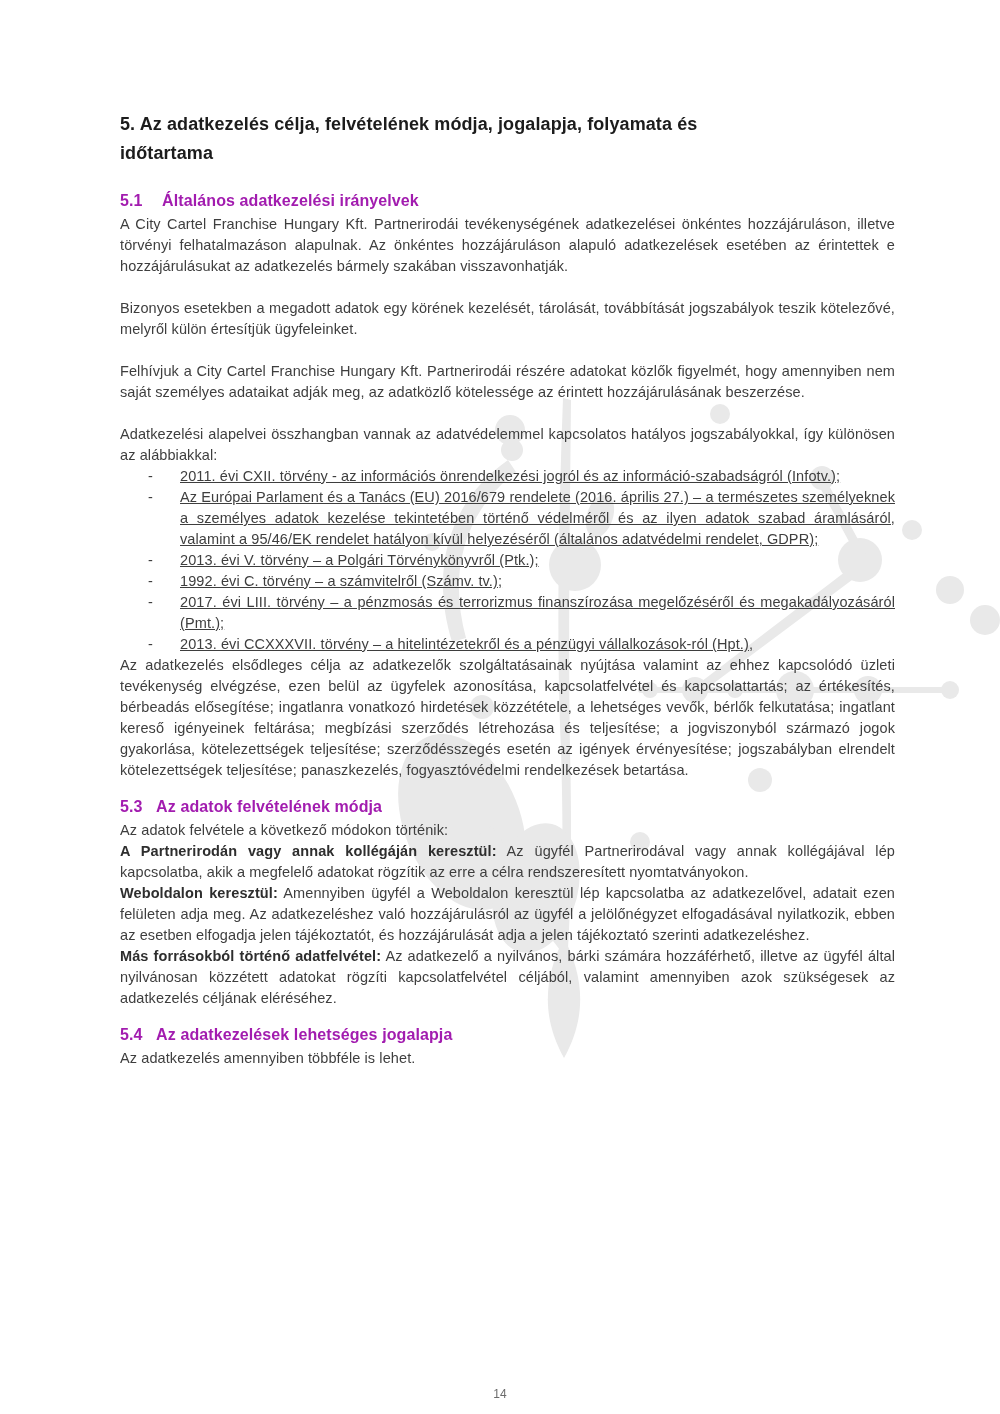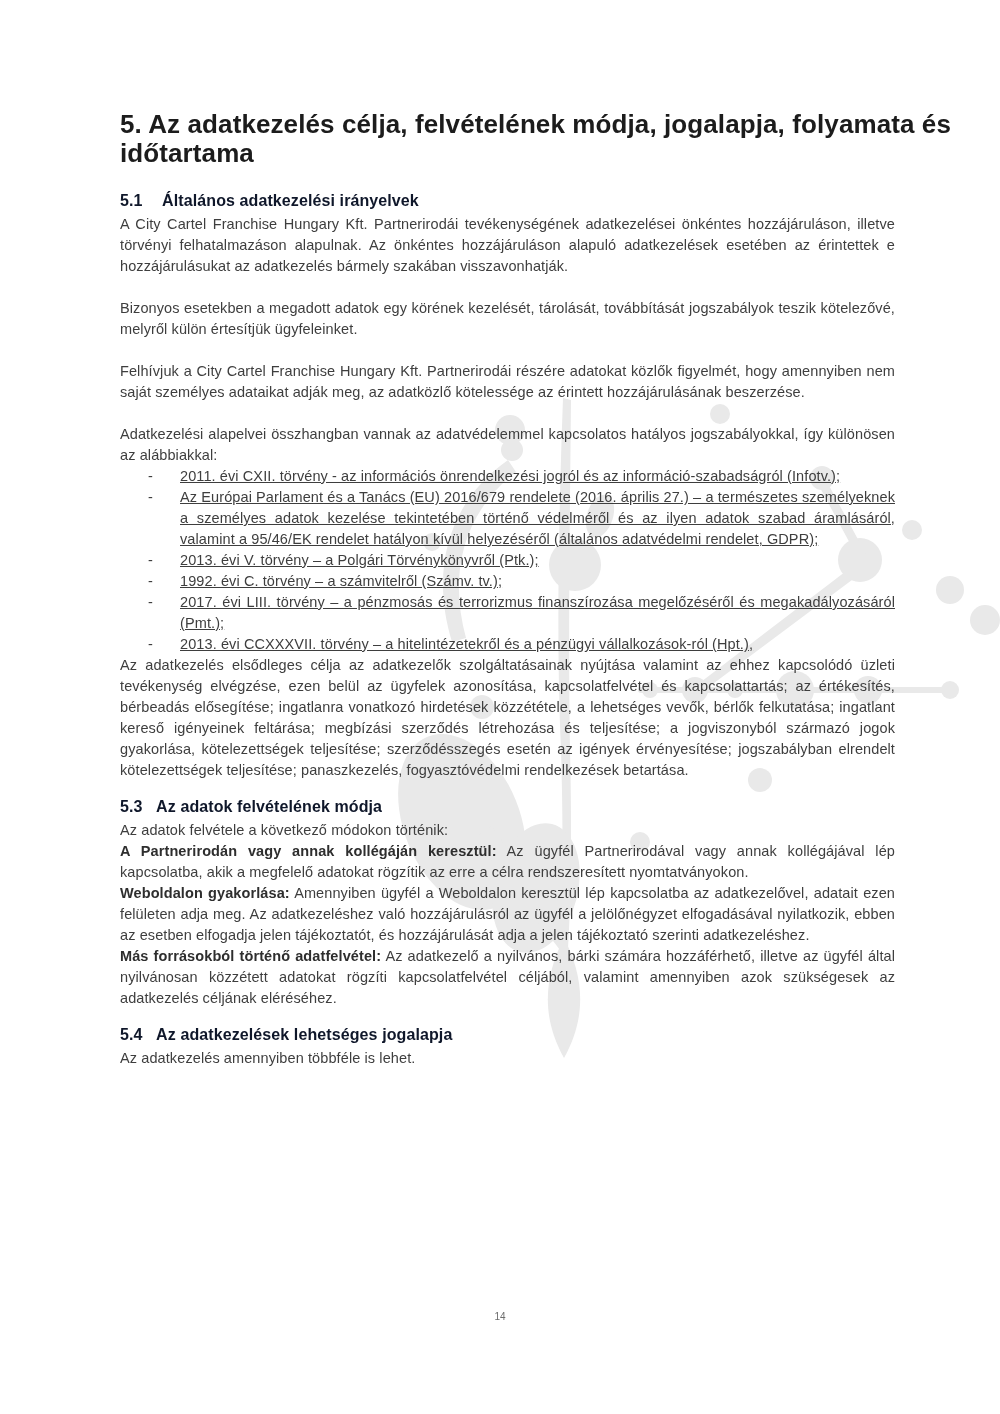--- a/index.html
+++ b/index.html
@@ -20,50 +20,50 @@
     width:775px;
     z-index:1;
     color:#3e3e3e;
     font-size:14.5px;
     line-height:21px;
     text-align:justify;
     letter-spacing:0.1px;
   }
   .doc-title {
     color:#1c1c1c;
-    font-size:26px;
+    font-size:18px;
     font-weight:700;
     line-height:29px;
     text-align:left;
     margin:0 0 0 0;
   }
   .doc-title span { display:block; white-space:nowrap; }
   h2.sec {
-    color:#0f172a;
+    color:#a21caf;
     font-size:16px;
     font-weight:700;
     line-height:20px;
     text-align:left;
     margin:16px 0 3px 0;
   }
   h2.sec .num { display:inline-block; }
   h2.sec .htxt { margin-left:9px; display:inline-block; }
   h2.sec .htxt.wide { margin-left:15px; }
   h2.first { margin-top:23px; }
   p { margin:0; }
   p.sp { margin-bottom:21px; }
   ul.laws { list-style:none; margin:0 0 0 28px; padding:0; }
   ul.laws li { display:flex; }
   ul.laws .marker { flex:0 0 32px; width:32px; }
   ul.laws .btxt { flex:1; text-align:justify;text-decoration:underline; }
   strong.lead { font-weight:700; color:#2e2e2e; }
   .page-number {
-    position:absolute; left:0; right:0; top:1310px;
+    position:absolute; left:0; right:0; top:1387px;
     text-align:center;
-    font-size:10px; line-height:14px;
+    font-size:12px; line-height:14px;
     color:#6b6b6b;
     z-index:1;
   }
 </style>
 </head>
 <body>
 
 <svg class="watermark" viewBox="0 0 630 740" fill="#e9e9e9" stroke="none" aria-hidden="true">
 
   <path d="M173,8 C169,120 166,250 171,360 C174,460 172,520 170,558 L178,558 C181,510 182,440 180,360 C178,250 180,120 181,10 Z"></path>
@@ -151,21 +151,21 @@
   </ul>
 
   <p>Az adatkezelés elsődleges célja az adatkezelők szolgáltatásainak nyújtása valamint az ehhez kapcsolódó üzleti tevékenység elvégzése, ezen belül az ügyfelek azonosítása, kapcsolatfelvétel és kapcsolattartás; az értékesítés, bérbeadás elősegítése; ingatlanra vonatkozó hirdetések közzététele, a lehetséges vevők, bérlők felkutatása; ingatlant kereső igényeinek feltárása; megbízási szerződés létrehozása és teljesítése; a jogviszonyból származó jogok gyakorlása, kötelezettségek teljesítése; szerződésszegés esetén az igények érvényesítése; jogszabályban elrendelt kötelezettségek teljesítése; panaszkezelés, fogyasztóvédelmi rendelkezések betartása.</p>
 
   <h2 class="sec">
     <span class="num">5.3</span>
     <span class="htxt">Az adatok felvételének módja</span>
   </h2>
   <p>Az adatok felvétele a következő módokon történik:</p>
   <p><strong class="lead">A Partnerirodán vagy annak kollégáján keresztül:</strong><span> Az ügyfél Partnerirodával vagy annak kollégájával lép kapcsolatba, akik a megfelelő adatokat rögzítik az erre a célra rendszeresített nyomtatványokon.</span></p>
-  <p><strong class="lead">Weboldalon gyakorlása:</strong><span> Amennyiben ügyfél a Weboldalon keresztül lép kapcsolatba az adatkezelővel, adatait ezen felületen adja meg. Az adatkezeléshez való hozzájárulásról az ügyfél a jelölőnégyzet elfogadásával nyilatkozik, ebben az esetben elfogadja jelen tájékoztatót, és hozzájárulását adja a jelen tájékoztató szerinti adatkezeléshez.</span></p>
+  <p><strong class="lead">Weboldalon keresztül:</strong><span> Amennyiben ügyfél a Weboldalon keresztül lép kapcsolatba az adatkezelővel, adatait ezen felületen adja meg. Az adatkezeléshez való hozzájárulásról az ügyfél a jelölőnégyzet elfogadásával nyilatkozik, ebben az esetben elfogadja jelen tájékoztatót, és hozzájárulását adja a jelen tájékoztató szerinti adatkezeléshez.</span></p>
   <p><strong class="lead">Más forrásokból történő adatfelvétel:</strong><span> Az adatkezelő a nyilvános, bárki számára hozzáférhető, illetve az ügyfél által nyilvánosan közzétett adatokat rögzíti kapcsolatfelvétel céljából, valamint amennyiben azok szükségesek az adatkezelés céljának eléréséhez.</span></p>
 
   <h2 class="sec">
     <span class="num">5.4</span>
     <span class="htxt">Az adatkezelések lehetséges jogalapja</span>
   </h2>
   <p>Az adatkezelés amennyiben többféle is lehet.</p>
 
 </div>
 

